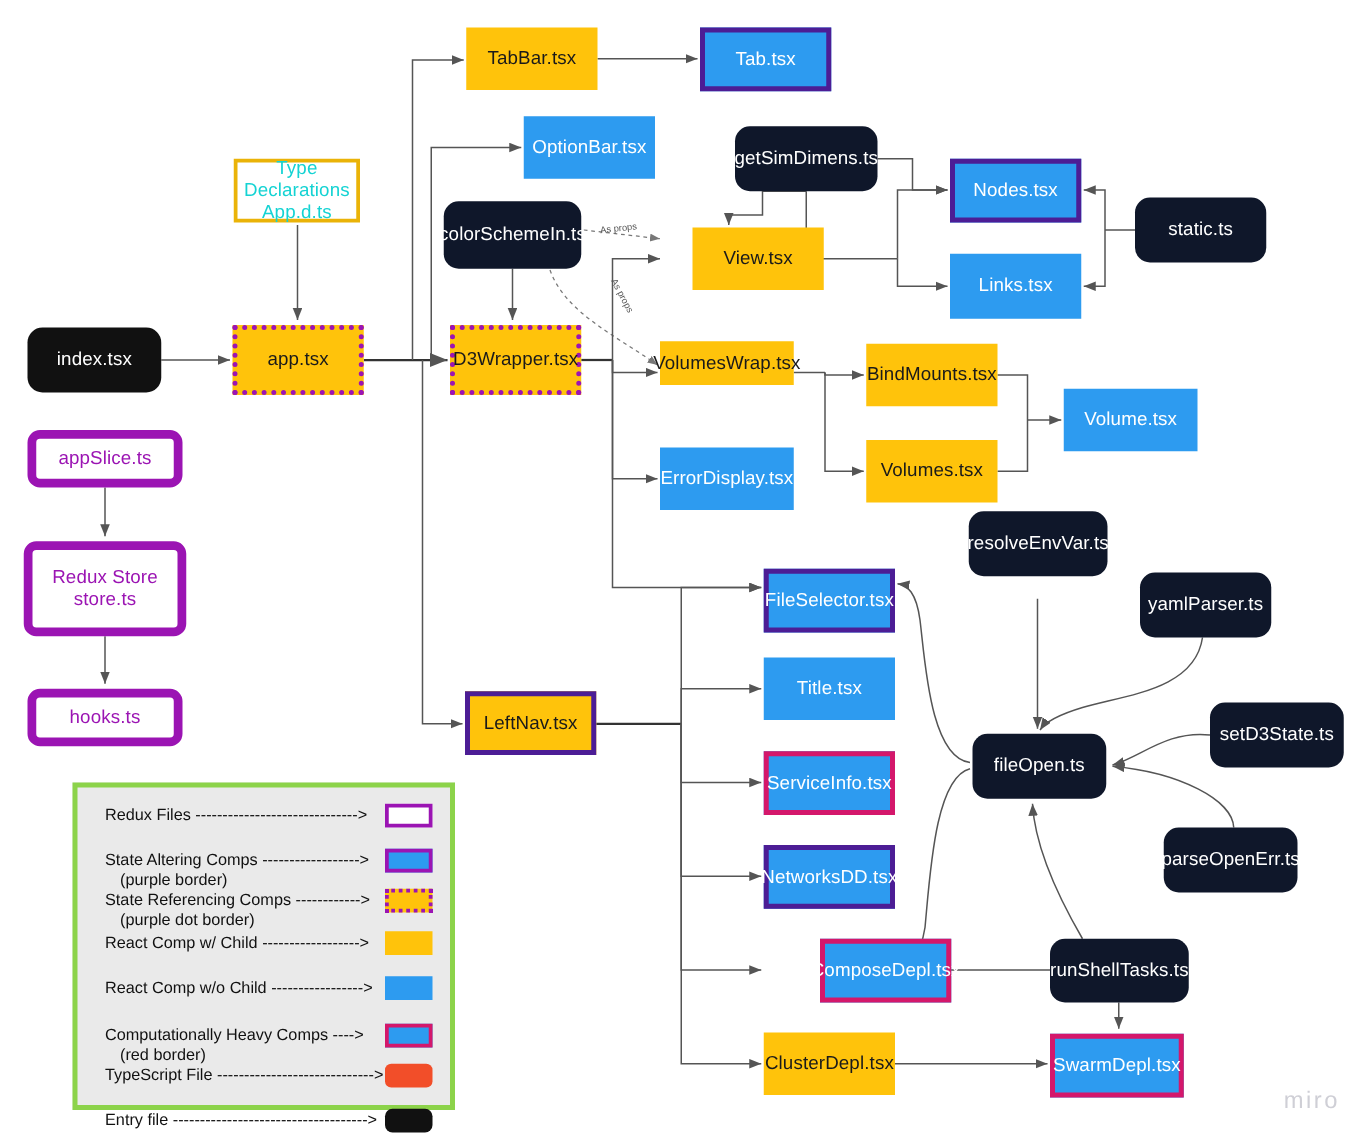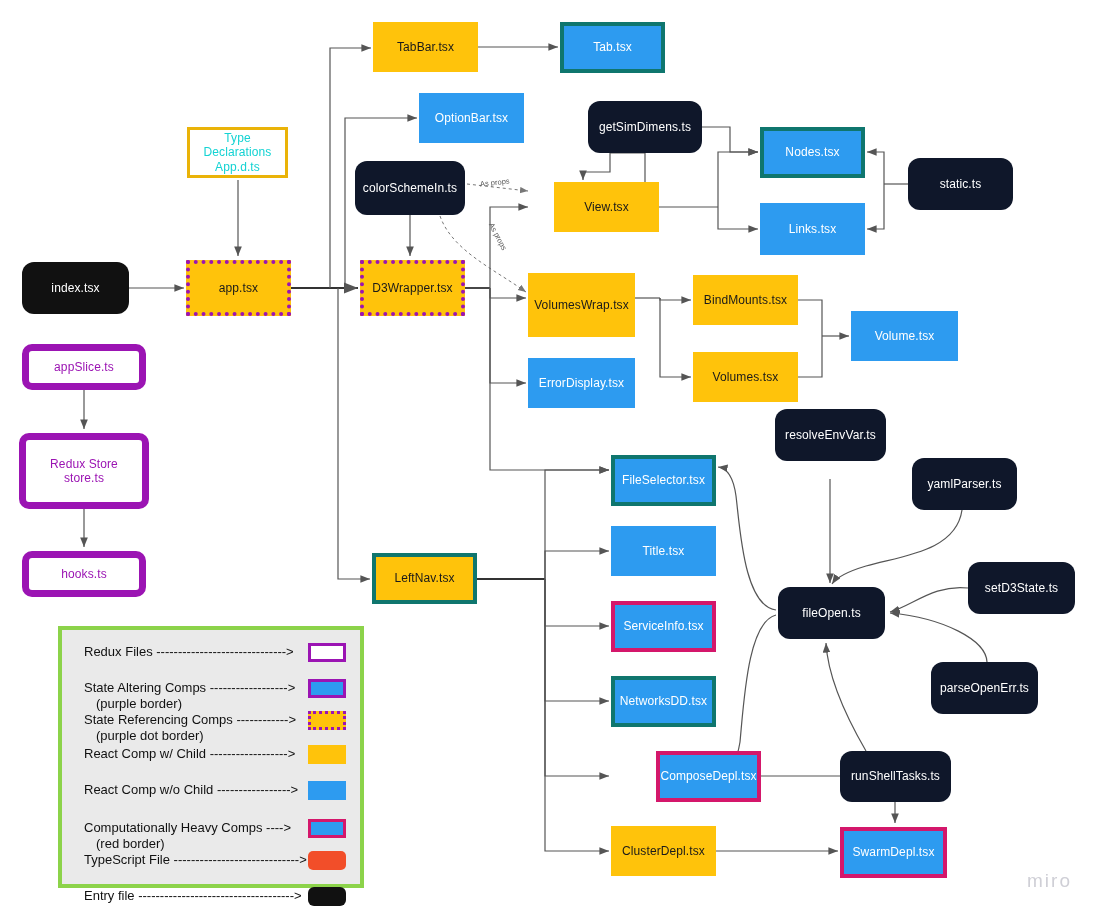--- a/index.html
+++ b/index.html
@@ -7,32 +7,32 @@
   body{
     font-family:"Liberation Sans","DejaVu Sans",sans-serif;
     width:1096px;height:912px;position:relative;overflow:hidden;
   }
   #canvas{position:absolute;left:0;top:0;width:1096px;height:912px;}
   svg.edges{position:absolute;left:0;top:0;width:1096px;height:912px;pointer-events:none;}
 
   .node{
     position:absolute;box-sizing:border-box;
     display:flex;align-items:center;justify-content:center;text-align:center;
-    font-size:12px;line-height:1.18;letter-spacing:.1px;
+    font-size:15px;line-height:1.18;letter-spacing:.1px;
     padding:2px 4px;z-index:3;
   }
   
   .f-yellow{background:#FFC30B;color:#1a1a1a;}
   .f-blue  {background:#2D9BF0;color:#ffffff;}
   .f-red   {background:#0f172a;color:#ffffff;border-radius:12px;}
   .f-black {background:#111111;color:#ffffff;border-radius:12px;}
   .f-white {background:#ffffff;color:#9B14B3;}
 
   
-  .b-purple    {border:4px solid #0f766e;}
+  .b-purple    {border:4px solid #4c1d95;}
   .b-purple-th {border:7px solid #9B14B3;border-radius:10px;}
   .b-crimson   {border:4px solid #D4176B;}
   .b-dot       {border:4px dotted #9B14B3;}
   .b-cyan      {border:3px solid #eab308;color:#14D3D3;}
   .b-none      {border:0;}
 
   
   #legend{
     position:absolute;left:58px;top:626px;width:306px;height:262px;
     background:#EAEAEA;border:4px solid #8CD34A;box-sizing:border-box;z-index:4;
@@ -188,21 +188,21 @@
       </div>
       <div class="node f-blue b-purple" style="left: 760px; top: 127px; width: 105px; height: 51px;">
         <span style="white-space: pre-line;">Nodes.tsx</span>
       </div>
       <div class="node f-blue b-none" style="left: 760px; top: 203px; width: 105px; height: 52px;">
         <span style="white-space: pre-line;">Links.tsx</span>
       </div>
       <div class="node f-red b-none" style="left: 908px; top: 158px; width: 105px; height: 52px;">
         <span style="white-space: pre-line;">static.ts</span>
       </div>
-      <div class="node f-yellow b-none" style="left: 528px; top: 273px; width: 107px; height: 64px;">
+      <div class="node f-yellow b-none" style="left: 528px; top: 273px; width: 107px; height: 35px;">
         <span style="white-space: pre-line;">VolumesWrap.tsx</span>
       </div>
       <div class="node f-yellow b-none" style="left: 693px; top: 275px; width: 105px; height: 50px;">
         <span style="white-space: pre-line;">BindMounts.tsx</span>
       </div>
       <div class="node f-yellow b-none" style="left: 693px; top: 352px; width: 105px; height: 50px;">
         <span style="white-space: pre-line;">Volumes.tsx</span>
       </div>
       <div class="node f-blue b-none" style="left: 851px; top: 311px; width: 107px; height: 50px;">
         <span style="white-space: pre-line;">Volume.tsx</span>

